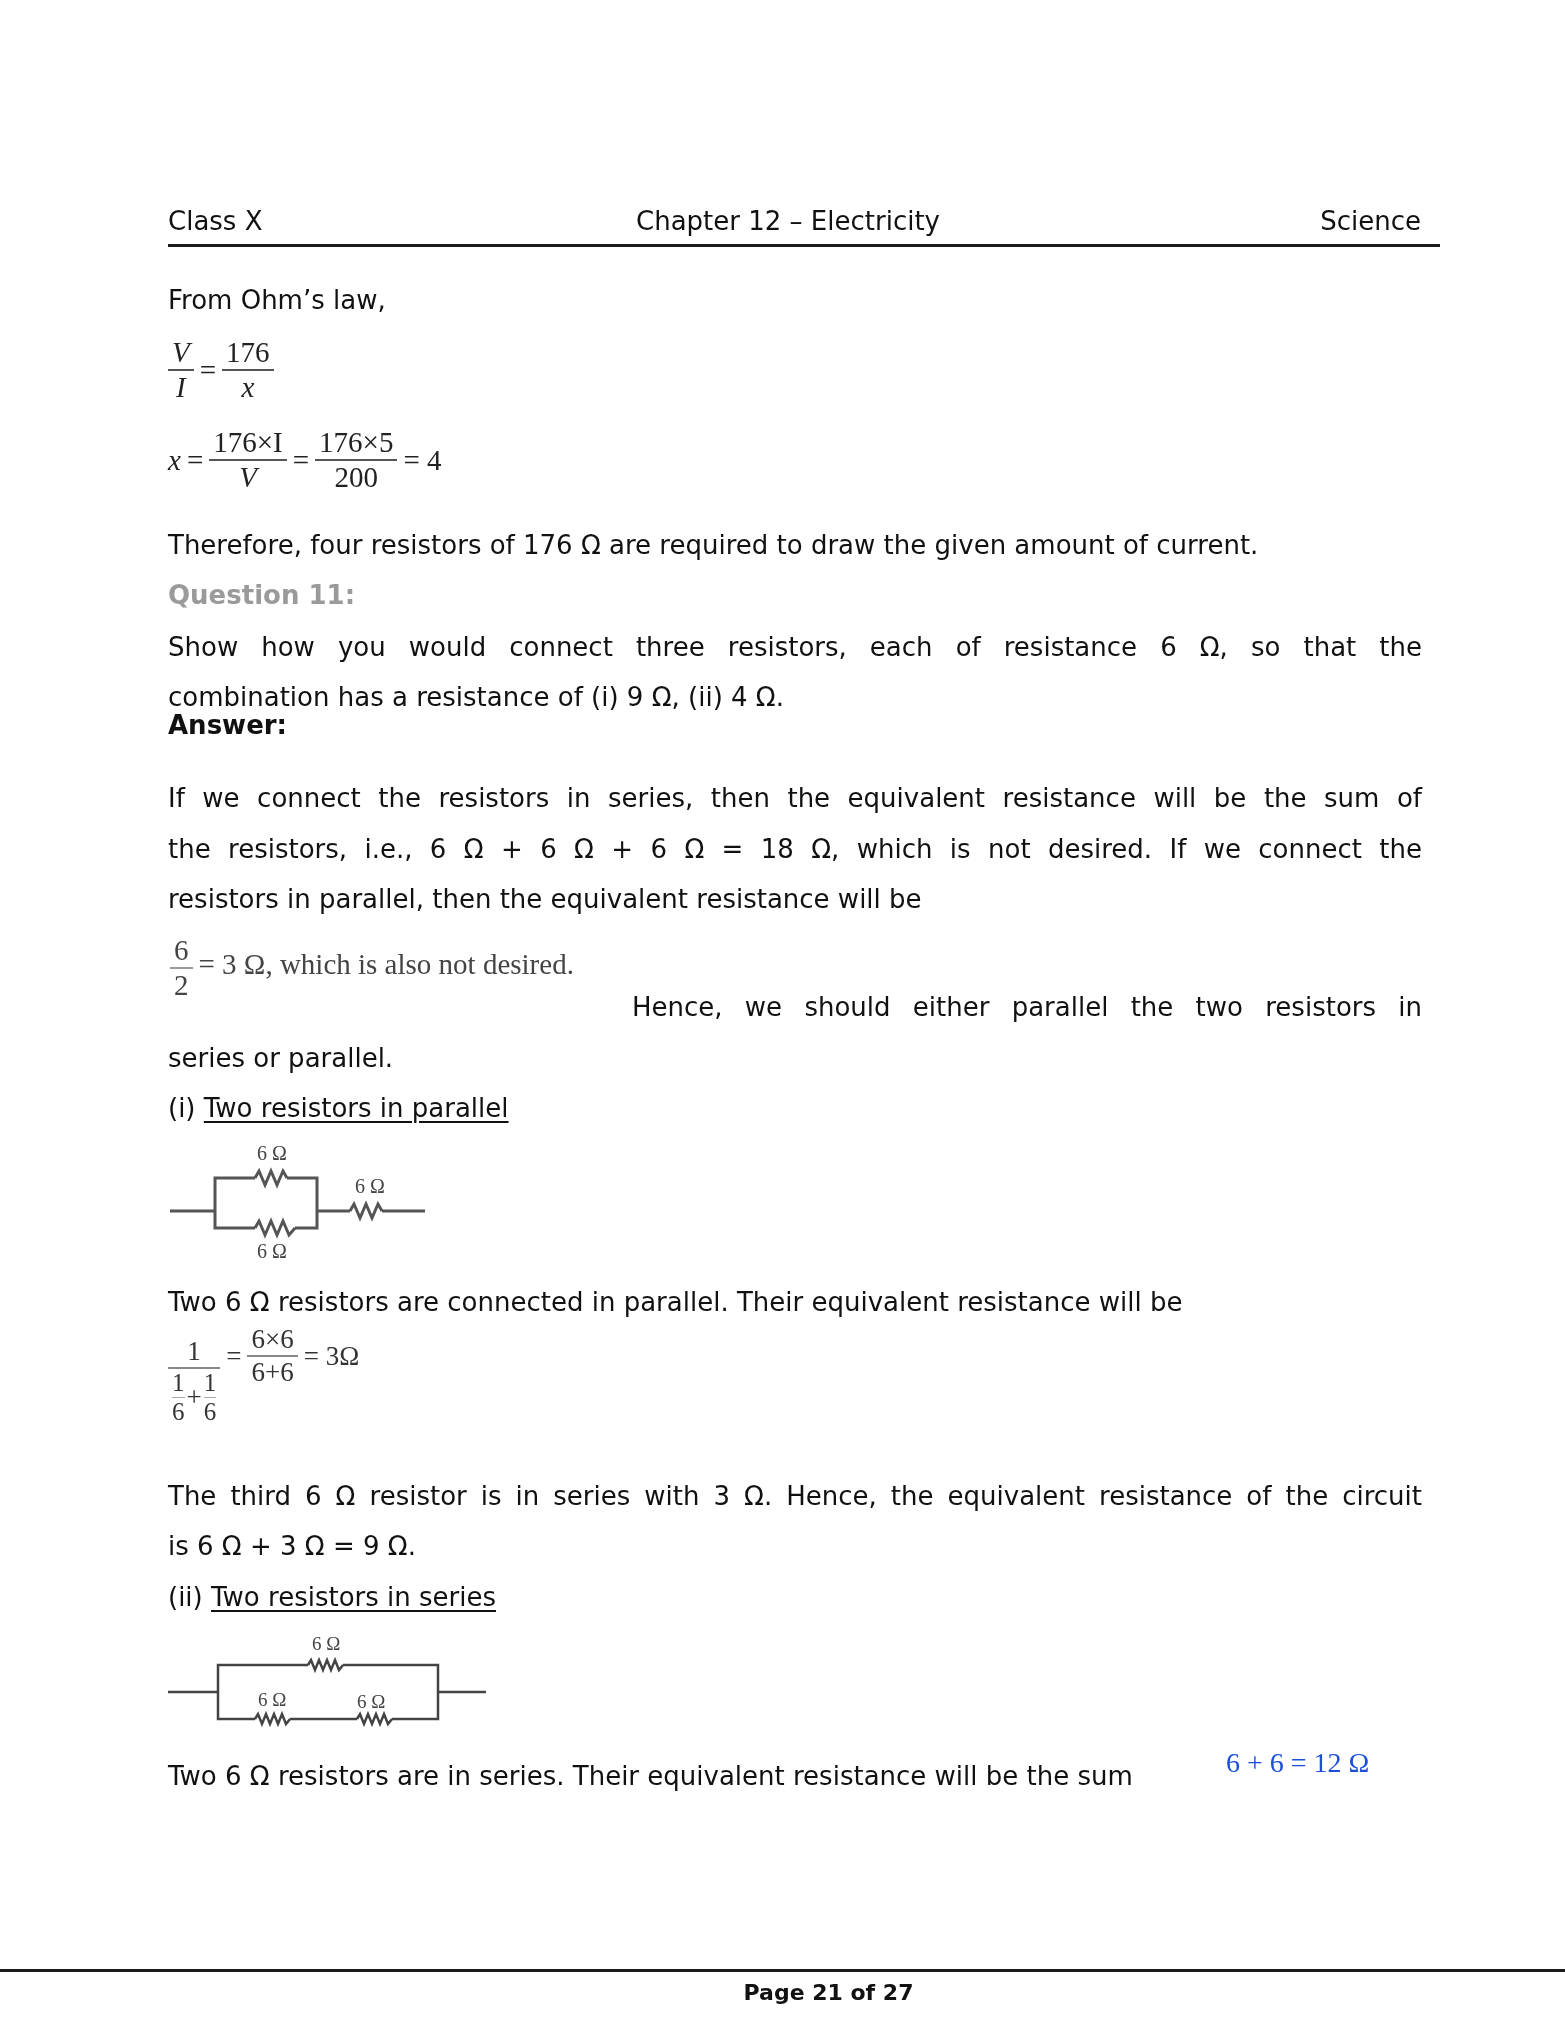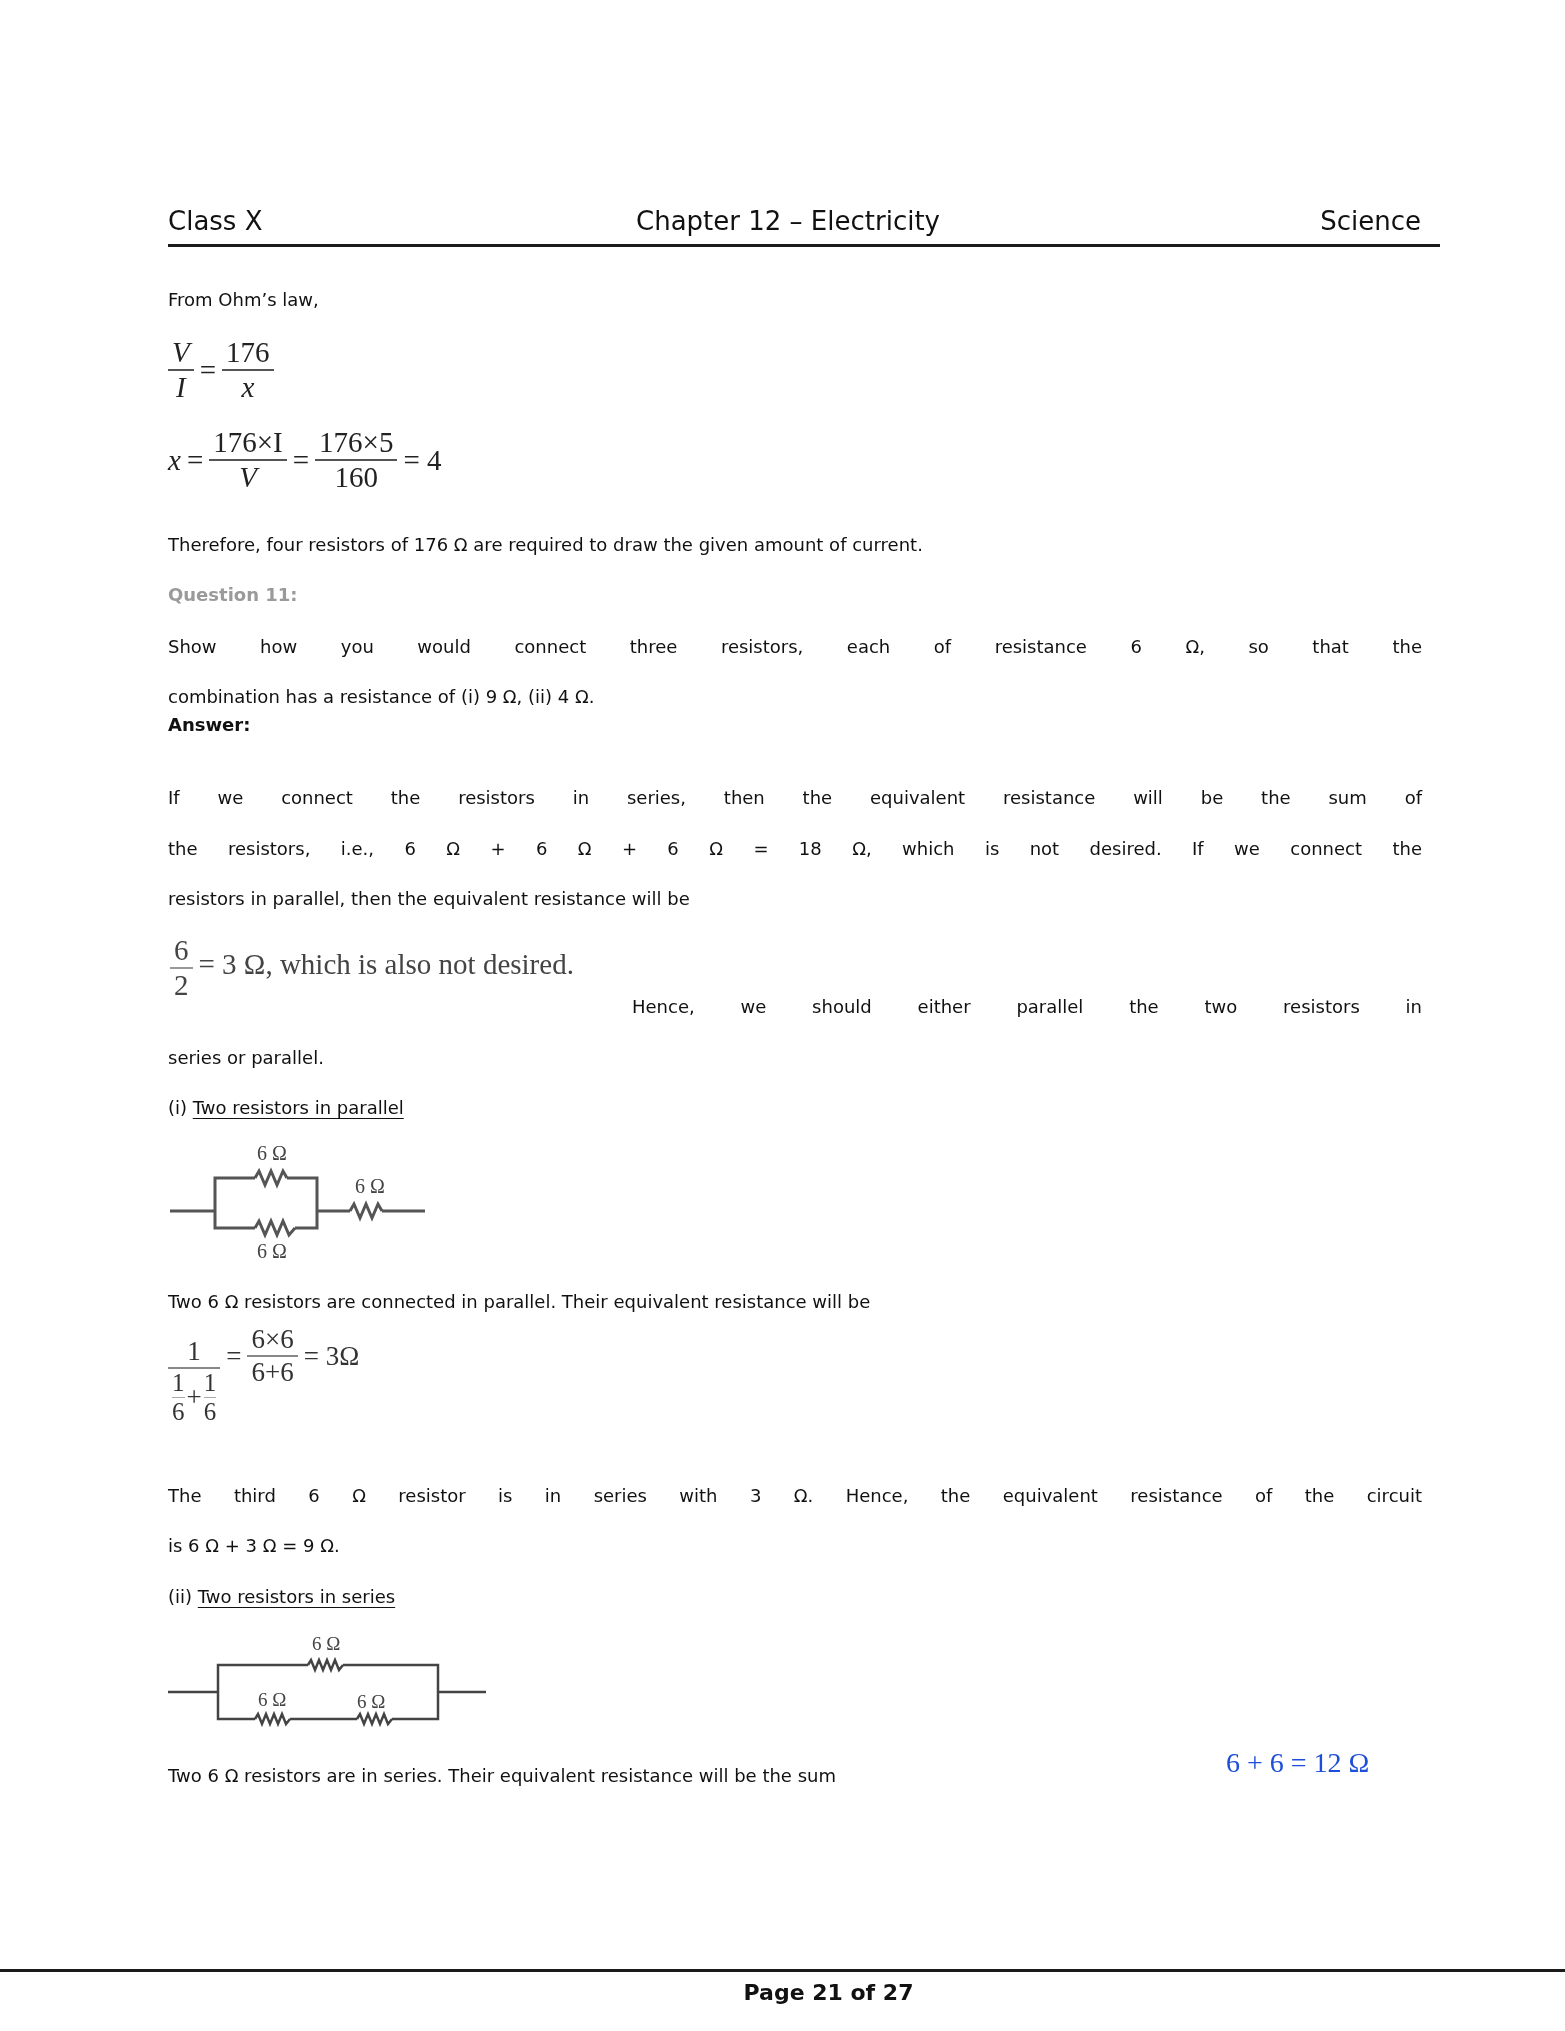--- a/index.html
+++ b/index.html
@@ -1,21 +1,21 @@
 <!DOCTYPE html>
 <html><head>
 <meta charset="utf-8">
 <style>
   html, body { margin:0; padding:0; background:#ffffff; }
   body { width:1565px; height:2031px; position:relative; overflow:hidden;
          font-family:"DejaVu Sans", sans-serif; color:#111; }
   .abs { position:absolute; }
   .hdr { font-size:26px; top:204px; line-height:34px; }
   .hdr-rule { left:168px; width:1272px; top:244px; height:3px; background:#1a1a1a; }
-  .txt { font-size:18px; line-height:34px; left:168px; white-space:nowrap; }
+  .txt { font-size:26px; line-height:34px; left:168px; white-space:nowrap; }
   .just { width:1254px; text-align:justify; text-align-last:justify; white-space:normal; }
   .q { color:#9a9a9a; font-weight:bold; }
   .u { text-decoration:underline; text-underline-offset:4px; }
   .math { font-family:"Liberation Serif", serif; color:#222; }
   .frac { display:inline-flex; flex-direction:column; align-items:center; vertical-align:middle; }
   .frac .num { padding:0 4px; }
   .frac .bar { height:2px; background:#555; align-self:stretch; }
   .frac .den { padding:0 4px; }
   .eq { display:flex; align-items:center; gap:6px; }
   .foot-rule { left:0; width:1565px; top:1969px; height:3px; background:#1a1a1a; }
@@ -51,21 +51,21 @@
   <span>=</span>
   <span class="frac">
     <span class="num">176×I</span>
     <span class="bar"></span>
     <span class="den" style="font-style:italic;">V</span>
   </span>
   <span>=</span>
   <span class="frac">
     <span class="num">176×5</span>
     <span class="bar"></span>
-    <span class="den">160</span>
+    <span class="den">200</span>
   </span>
   <span>= 4</span>
 </div>
 
 <div class="abs txt" style="top:528px;">Therefore, four resistors of 176 Ω are required to draw the given amount of current.</div>
 
 <div class="abs txt q" style="top:578px;">Question 11:</div>
 <div class="abs txt just" style="top:630px;">Show how you would connect three resistors, each of resistance 6 Ω, so that the</div>
 <div class="abs txt" style="top:680px;">combination has a resistance of (i) 9 Ω, (ii) 4 Ω.</div>
 <div class="abs txt" style="top:708px;font-weight:bold;">Answer:</div>

